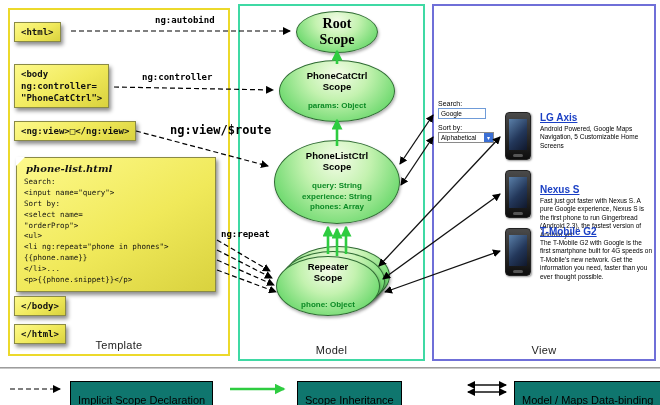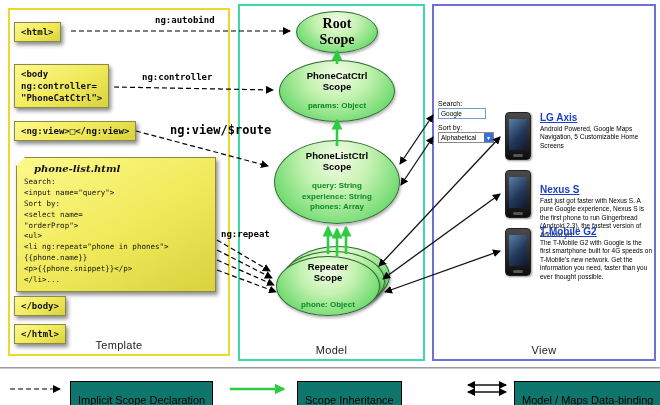--- a/index.html
+++ b/index.html
@@ -21,21 +21,21 @@
           font-family:"DejaVu Sans Mono", monospace; }
   .note.small { font-size:9px; font-weight:bold; padding:3px 6px; white-space:pre-line; line-height:1.35; }
   #note-html-open  { left:14px; top:22px; }
   #note-body-open  { left:14px; top:64px; }
   #note-ngview     { left:14px; top:121px; }
   #note-phonelist  { left:16px; top:157px; width:200px; padding:4px 7px 5px 7px; }
   #note-phonelist::before { content:""; position:absolute; top:-1px; left:-1px;
           border-top:9px solid #fff; border-right:9px solid transparent; }
   #note-body-close { left:14px; top:296px; }
   #note-html-close { left:14px; top:324px; }
-  .code-title { font:italic bold 10px "DejaVu Serif", serif; margin:1px 0 3px 10px; }
+  .code-title { font:italic bold 10px "DejaVu Serif", serif; margin:1px 0 3px 2px; }
   .code-line  { font-size:7.5px; line-height:1.45; white-space:pre; }
 
   
   .scope { position:absolute; z-index:3; border:1px solid #2f6b33; border-radius:50%;
            background:radial-gradient(ellipse at 50% 22%, #f4fce8 0%, #c4f2b0 38%, #71da71 78%, #52c852 100%);
            box-shadow:1px 2px 3px rgba(0,0,0,.3);
            display:flex; flex-direction:column; align-items:center; justify-content:center; text-align:center; }
   .scope .t { font-weight:bold; font-size:9.5px; line-height:1.15; color:#000; white-space:pre-line; }
   .scope .p { font-weight:bold; font-size:8px; line-height:1.35; color:#0c8a25; white-space:pre-line; margin-top:8px; }
   #scope-root      { left:296px; top:11px;  width:82px;  height:42px; }
@@ -122,22 +122,22 @@
   <div class="note" id="note-phonelist">
     <div class="code-title">phone-list.html</div>
     <div class="code-line">Search:</div>
     <div class="code-line">&lt;input name="query"&gt;</div>
     <div class="code-line">Sort by:</div>
     <div class="code-line">&lt;select name=</div>
     <div class="code-line">"orderProp"&gt;</div>
     <div class="code-line">&lt;ul&gt;</div>
     <div class="code-line">&lt;li ng:repeat="phone in phones"&gt;</div>
     <div class="code-line">{{phone.name}}</div>
+    <div class="code-line">&lt;/li&gt;...</div>
     <div class="code-line">&lt;p&gt;{{phone.snippet}}&lt;/p&gt;</div>
-    <div class="code-line">&lt;/li&gt;...</div>
   </div>
 
   <div class="note small" id="note-body-close">&lt;/body&gt;</div>
   <div class="note small" id="note-html-close">&lt;/html&gt;</div>
 
   <div class="scope" id="scope-root">
     <div class="t">Root
 Scope</div>
   </div>
   <div class="scope" id="scope-phonecat">

